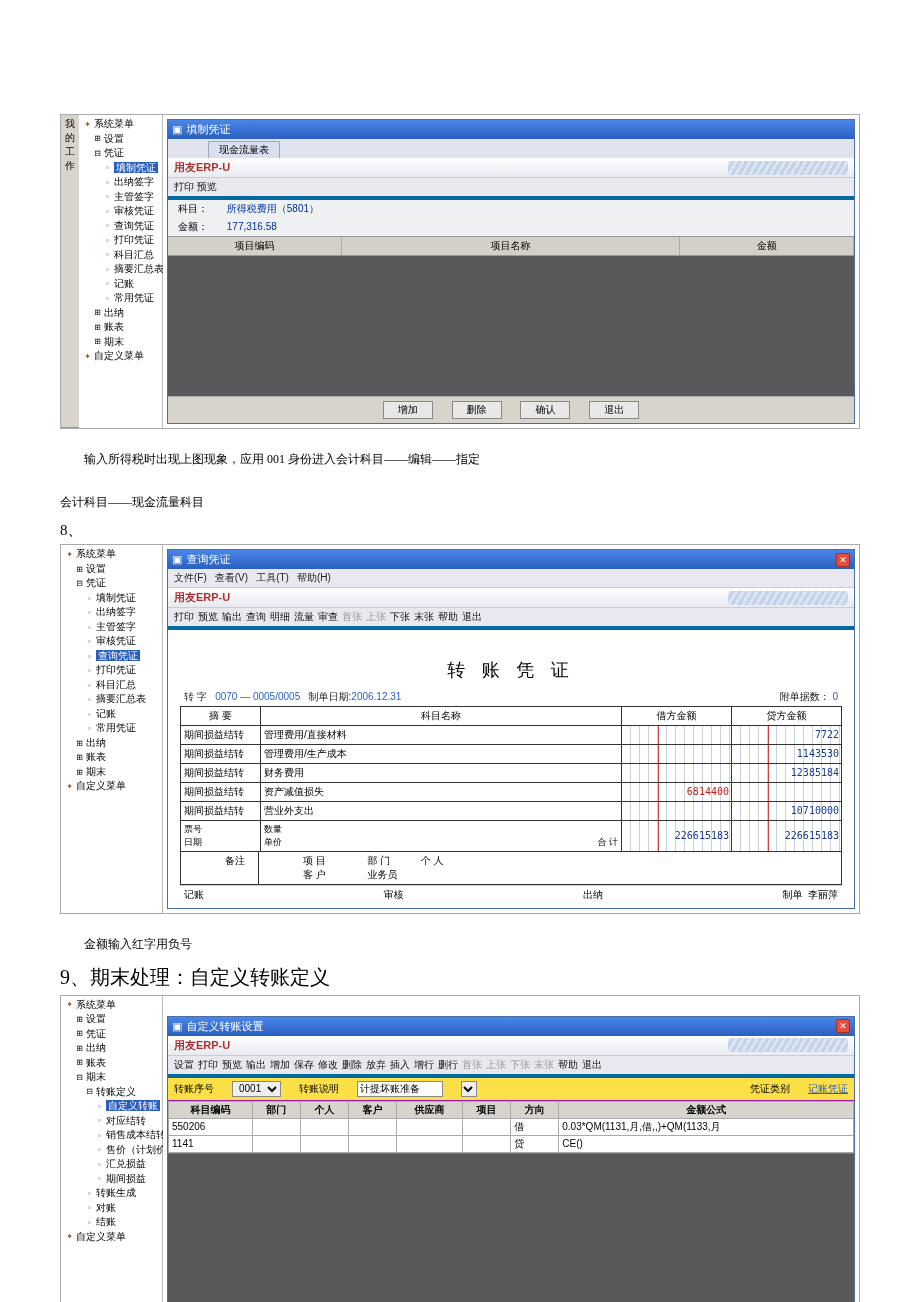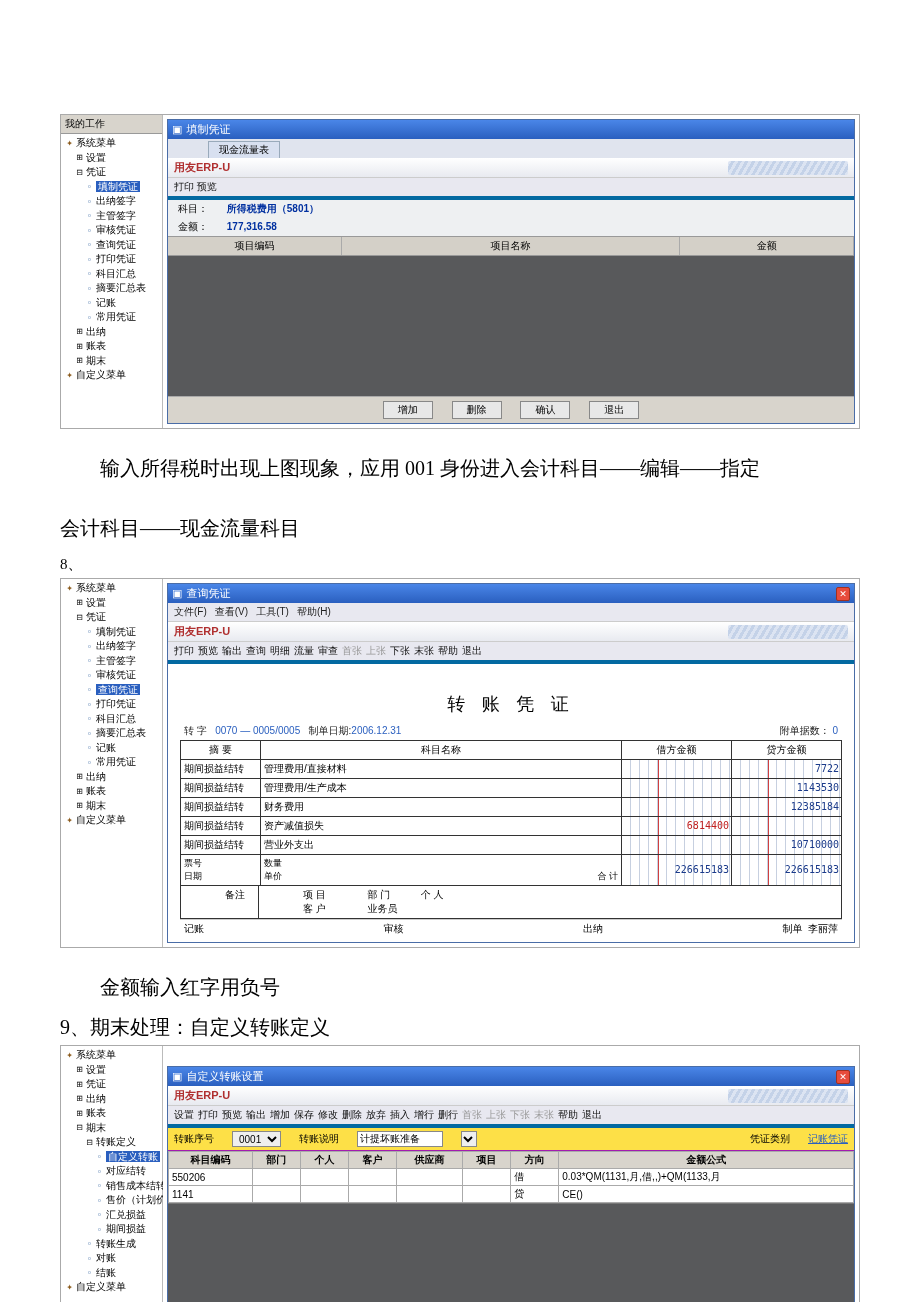--- a/index.html
+++ b/index.html
@@ -19,21 +19,21 @@
     font-family: "Microsoft YaHei", Arial, sans-serif;
     font-size: 10px;
     background: #fff;
     overflow: hidden;
   }
   .tree-panel {
     width: 102px;
     background: #fff;
     border-right: 1px solid #bbb;
     display: flex;
-    flex-direction: column;
+    flex-direction: row;
   }
   .tree-header {
     background: #d8d4cc;
     padding: 2px 4px;
     font-size: 10px;
     border-bottom: 1px solid #999;
   }
   .tree-body { padding: 2px 2px 6px 2px; flex: 1; }
   .tree-item {
     padding: 1px 0 1px 0;
@@ -136,21 +136,21 @@
     display: inline-block;
     background: #d8e0f0;
     border: 1px solid #9ab;
     border-bottom: none;
     padding: 1px 10px;
     margin-left: 40px;
     font-size: 10px;
   }
   .info-row { padding: 2px 10px; font-size: 10px; }
   .info-row .lab { color: #000; margin-right: 16px; }
-  .info-row .blue { color: #0030a0; font-weight: bold; }
+  .info-row .blue { color: #0030a0; }
   .grid-head {
     display: flex;
     background: #d4d0c8;
     border-top: 1px solid #999;
     border-bottom: 1px solid #999;
     font-size: 10px;
   }
   .grid-head > div { padding: 2px 4px; border-right: 1px solid #aaa; text-align: center; }
   .dark-body { background: #58595b; height: 140px; }
   .button-row {
@@ -162,21 +162,21 @@
   .button-row button {
     font-size: 10px;
     padding: 1px 14px;
     margin: 0 8px;
     background: #e8e8e8;
     border: 1px solid #888;
     cursor: pointer;
   }
 
   .doc-text {
-    font-size: 20px;
+    font-size: 12px;
     line-height: 2.1;
     margin: 18px 0 6px 0;
     text-indent: 2em;
   }
   .doc-text.noindent { text-indent: 0; }
   .section-num { font-size: 15px; margin: 6px 0 2px 0; }
 
   
   .voucher-area { background: #fff; padding: 8px 12px 4px 12px; }
   .voucher-title {

